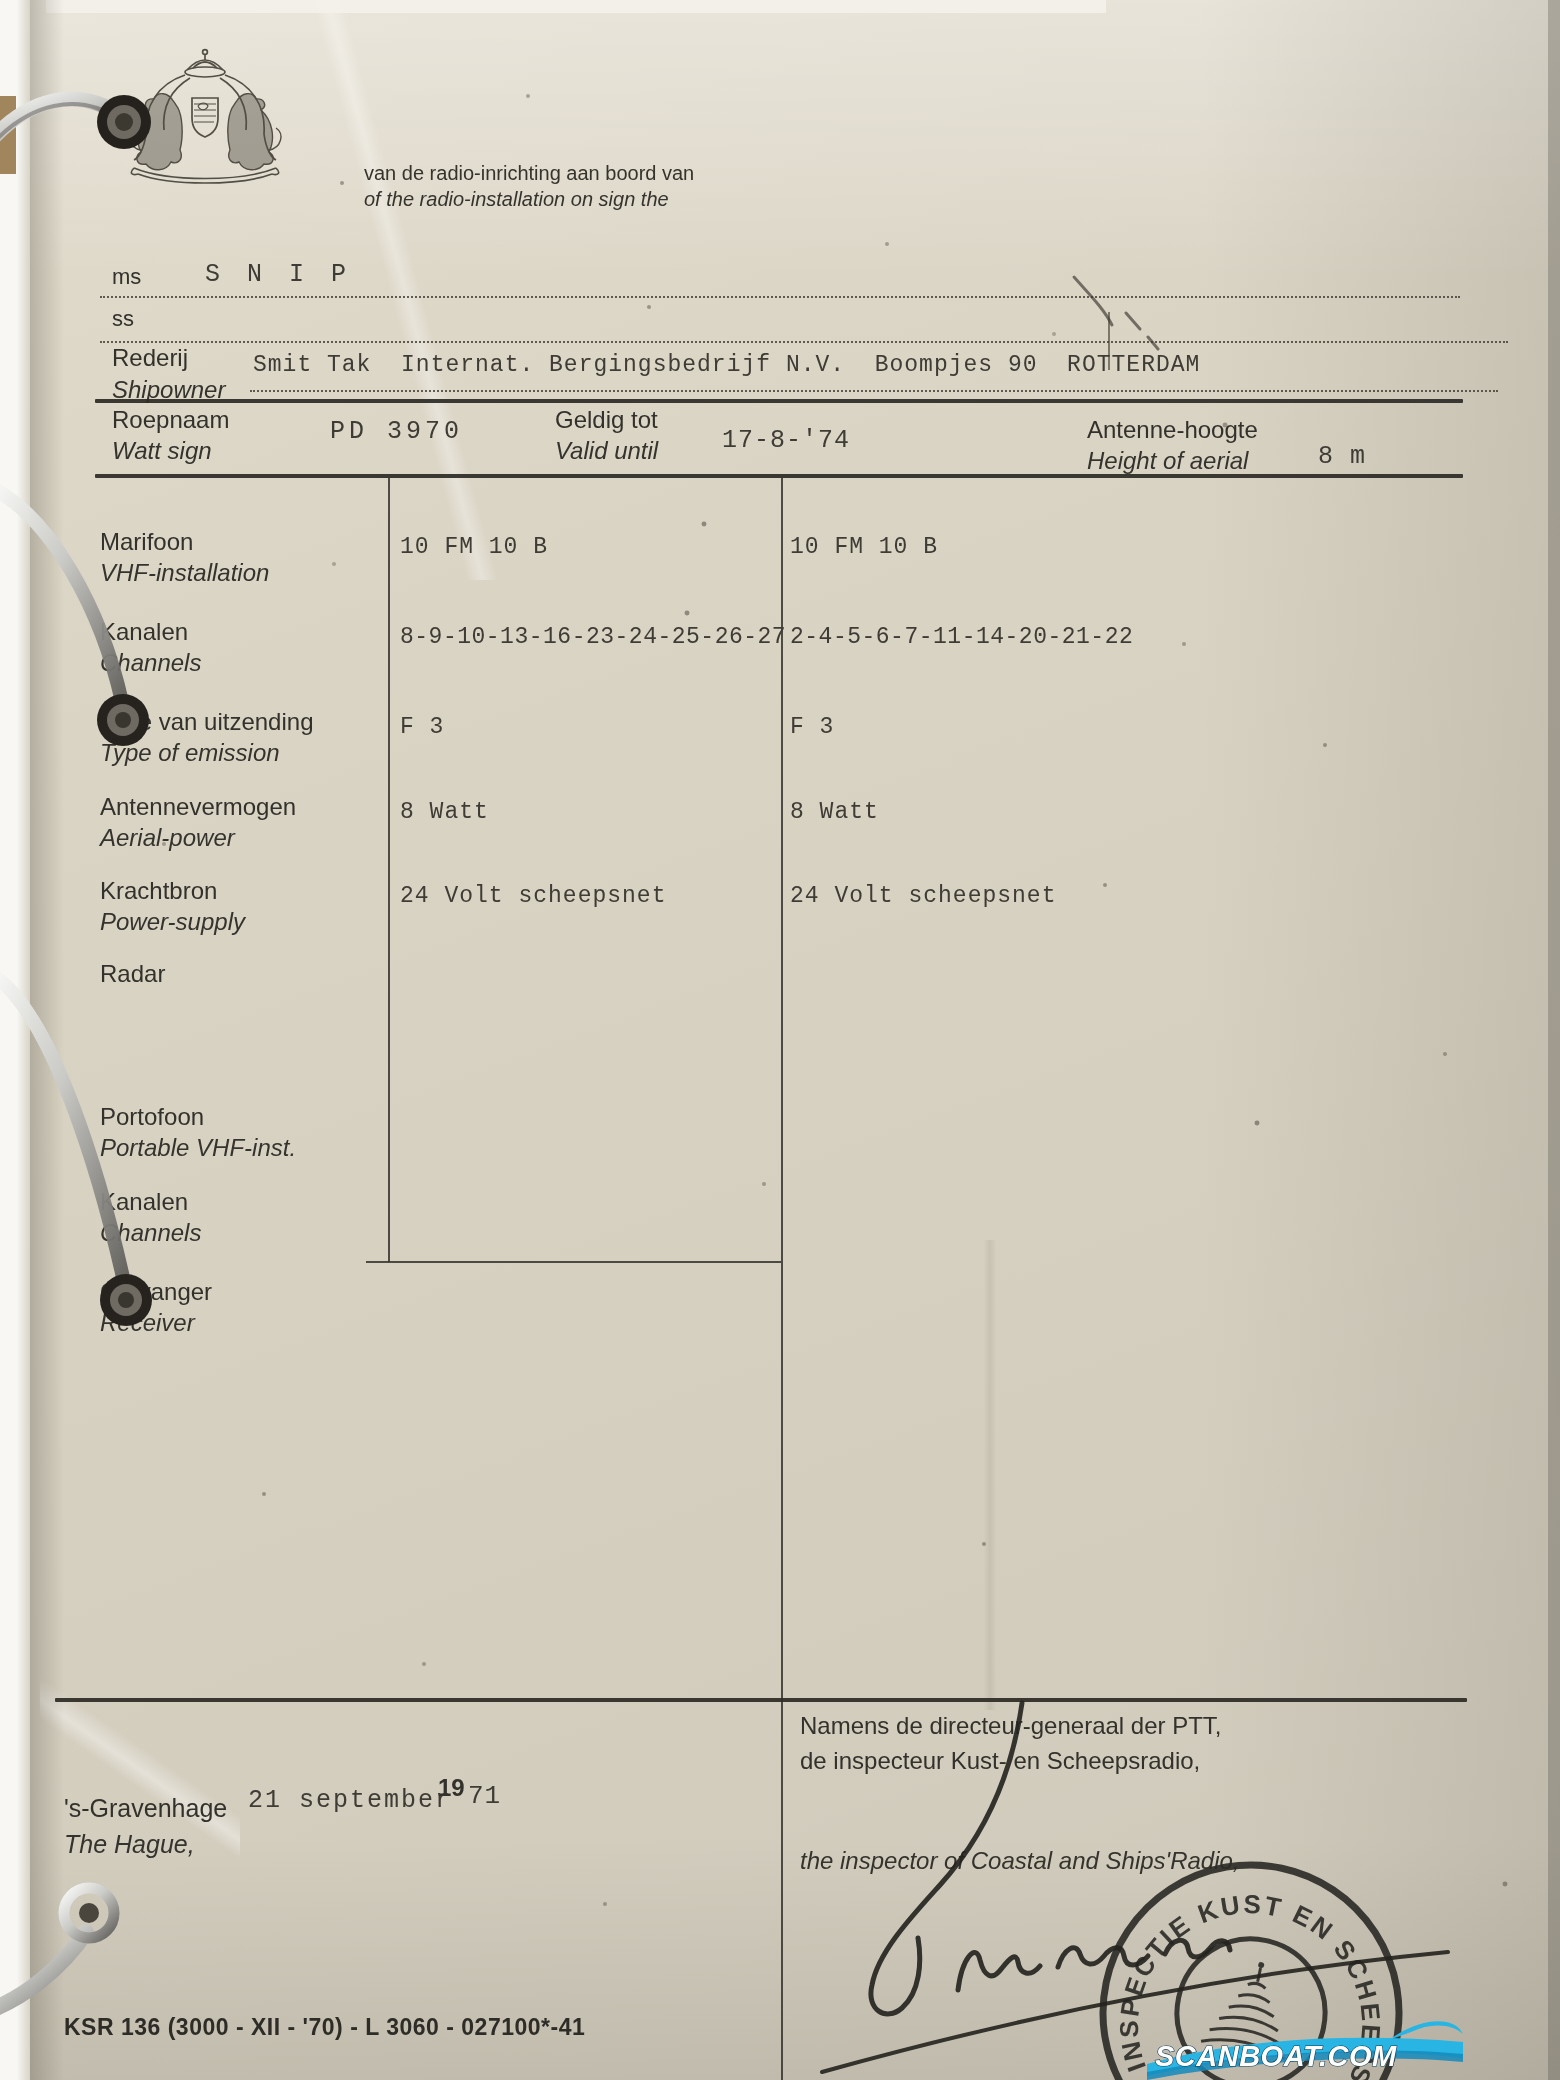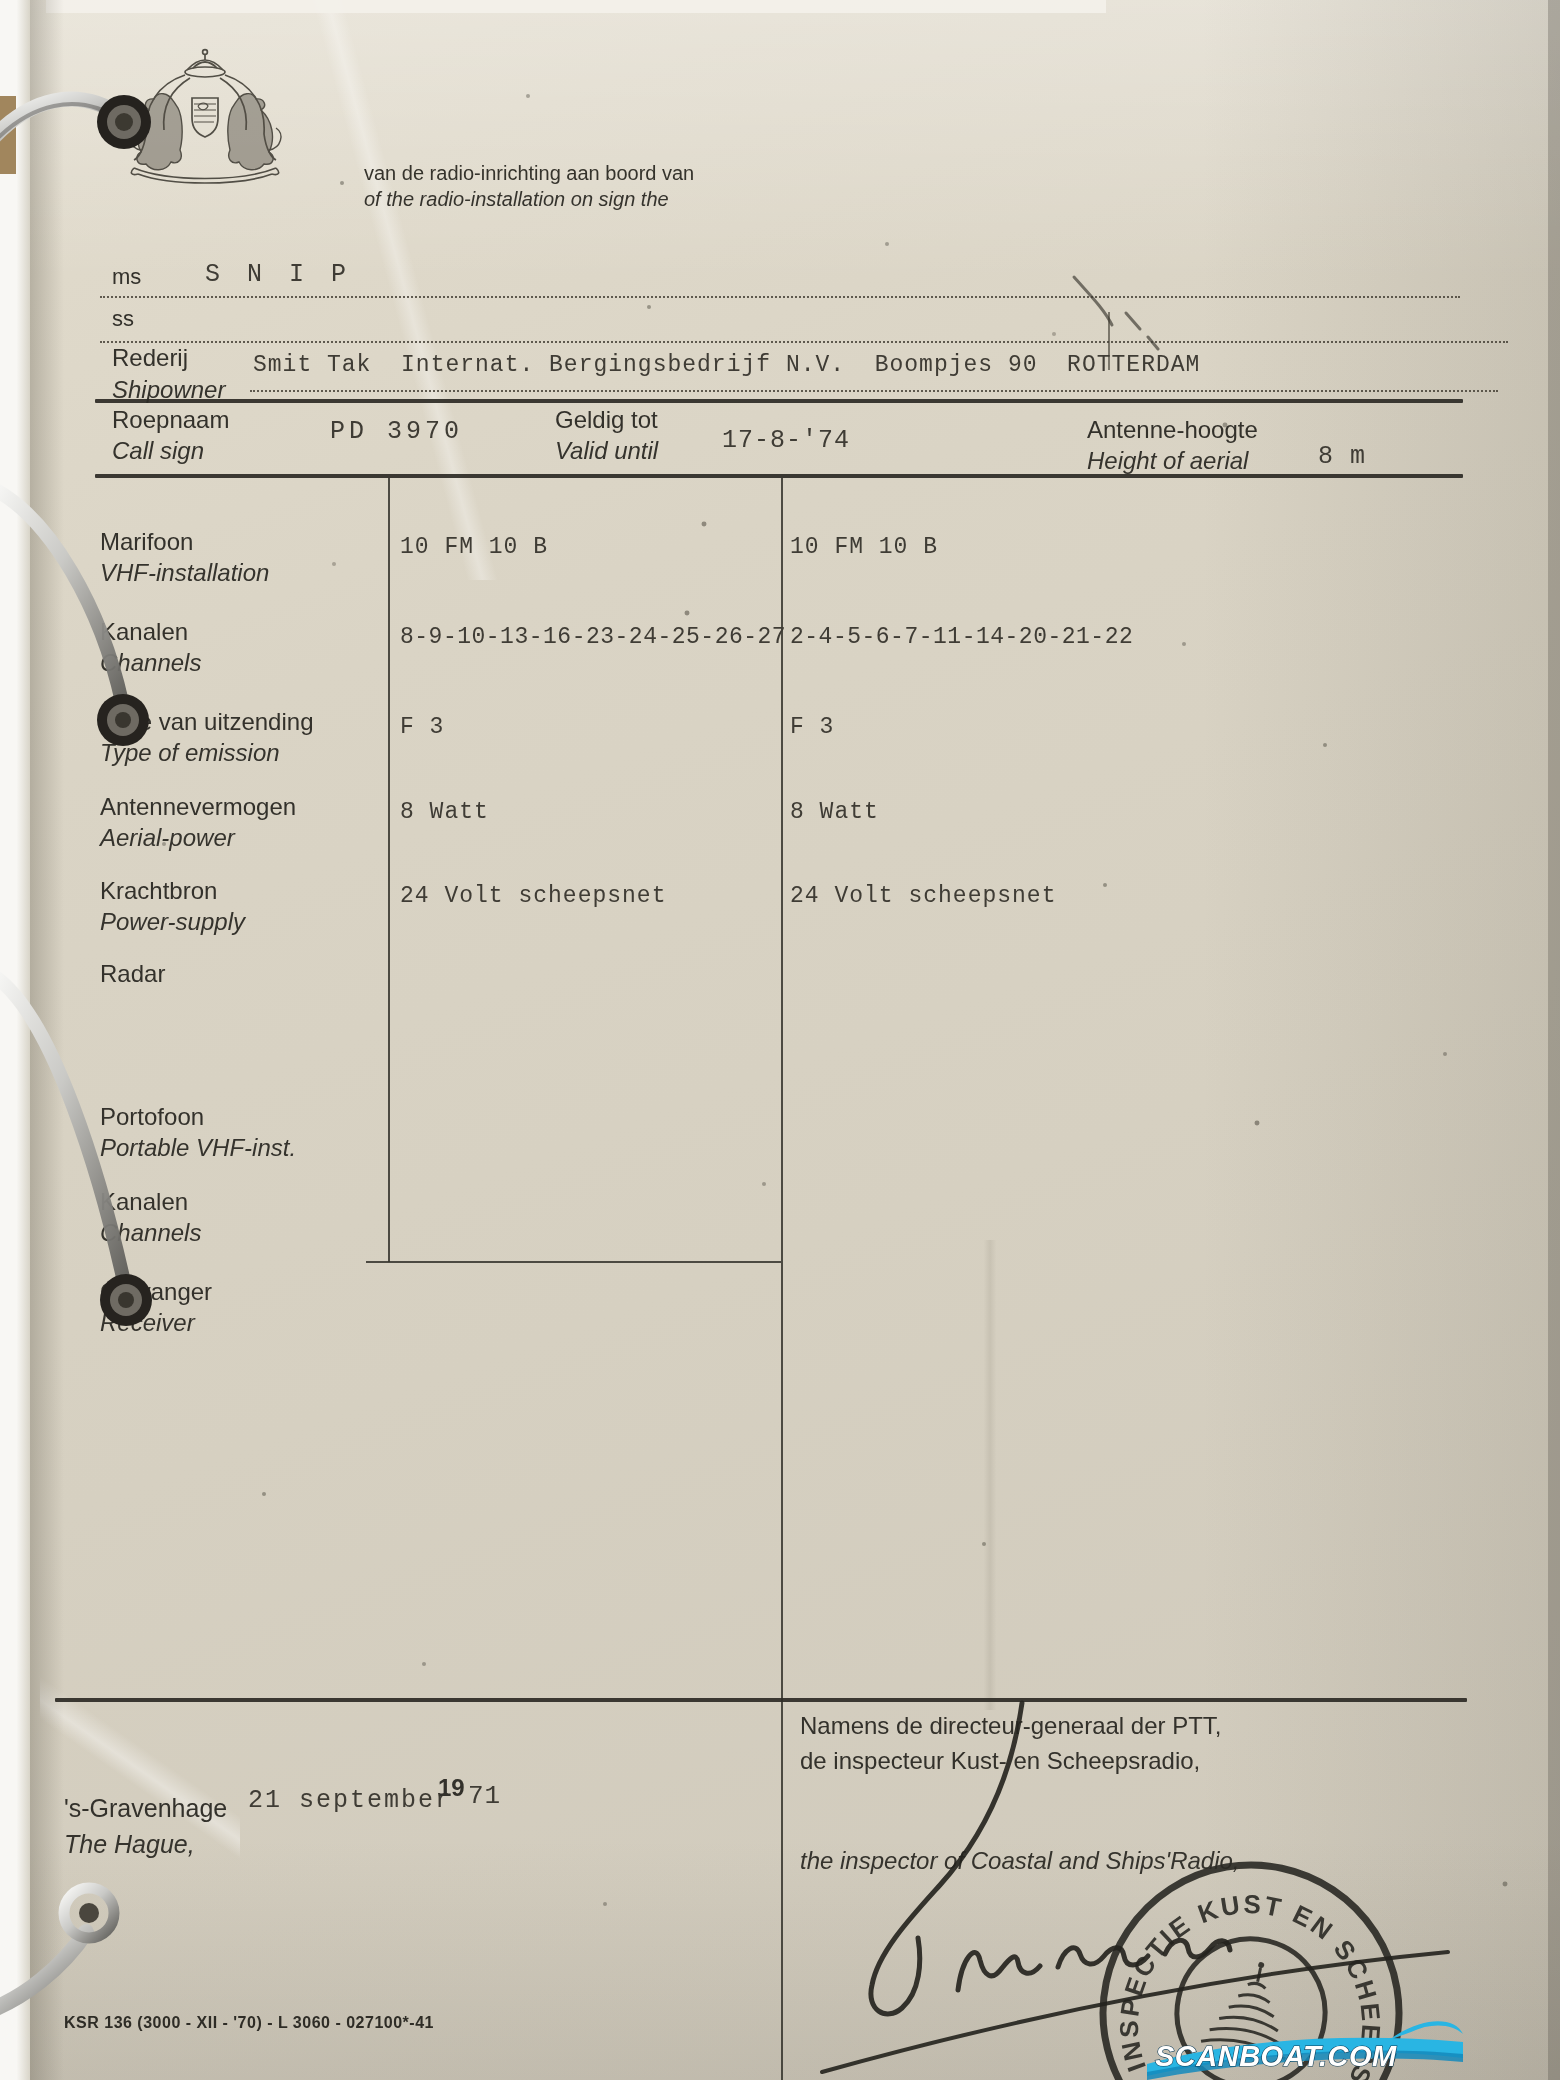--- a/index.html
+++ b/index.html
@@ -33,21 +33,21 @@
   .dotline{position:absolute;height:0;border-bottom:2px dotted rgba(62,58,48,.8);}
   .rule{position:absolute;height:4px;background:rgba(44,42,37,.92);border-radius:1px;}
   .vline{position:absolute;width:2px;background:rgba(52,50,43,.85);}
   .hline{position:absolute;height:2px;background:rgba(52,50,43,.85);}
   .vmark{position:absolute;width:2px;background:rgba(60,56,47,.6);}
   .row{position:absolute;left:0;width:1316px;height:72px;}
   .row .l1{position:absolute;left:100px;top:0;}
   .row .l2{position:absolute;left:100px;top:31px;}
   .row .v1{position:absolute;left:400px;top:6px;}
   .row .v2{position:absolute;left:790px;top:6px;}
-  .formcode{font-size:16px;font-weight:bold;letter-spacing:.5px;color:#2e2c26;}
+  .formcode{font-size:23px;font-weight:bold;letter-spacing:.5px;color:#2e2c26;}
 </style>
 </head>
 <body>
 
 <div class="sheet">
 
   <div class="overlay light-top"></div>
   <div class="overlay shade-right"></div>
   <div class="overlay shade-bottom"></div>
   <div class="overlay crease1"></div>
@@ -105,21 +105,21 @@
     <g stroke="#3a372f" stroke-width="3" fill="none" opacity="0.65" stroke-linecap="round">
       <path d="M14 22 C30 40 44 54 52 70"></path>
       <path d="M66 58 l14 16"></path>
       <path d="M88 82 l10 12"></path>
     </g>
   </svg>
   <div class="vmark" style="left:1108px;top:312px;height:58px"></div>
 
   <div class="rule" style="left:95px;top:399px;width:1368px"></div>
   <div class="abs lbl" style="left:112px;top:406px">Roepnaam</div>
-  <div class="abs lbl lbl-en" style="left:112px;top:437px">Call sign</div>
+  <div class="abs lbl lbl-en" style="left:112px;top:437px">Watt sign</div>
   <div class="abs typed" style="left:330px;top:417px;font-size:25px;letter-spacing:4px">PD 3970</div>
   <div class="abs lbl" style="left:555px;top:406px">Geldig tot</div>
   <div class="abs lbl lbl-en" style="left:555px;top:437px">Valid until</div>
   <div class="abs typed" style="left:722px;top:426px;font-size:25px">17-8-'74</div>
   <div class="abs lbl" style="left:1087px;top:416px">Antenne-hoogte</div>
   <div class="abs lbl lbl-en" style="left:1087px;top:447px">Height of aerial</div>
   <div class="abs typed" style="left:1318px;top:442px;font-size:25px">8 m</div>
   <div class="rule" style="left:95px;top:474px;width:1368px"></div>
 
   <div class="vline" style="left:388px;top:478px;height:784px"></div>

